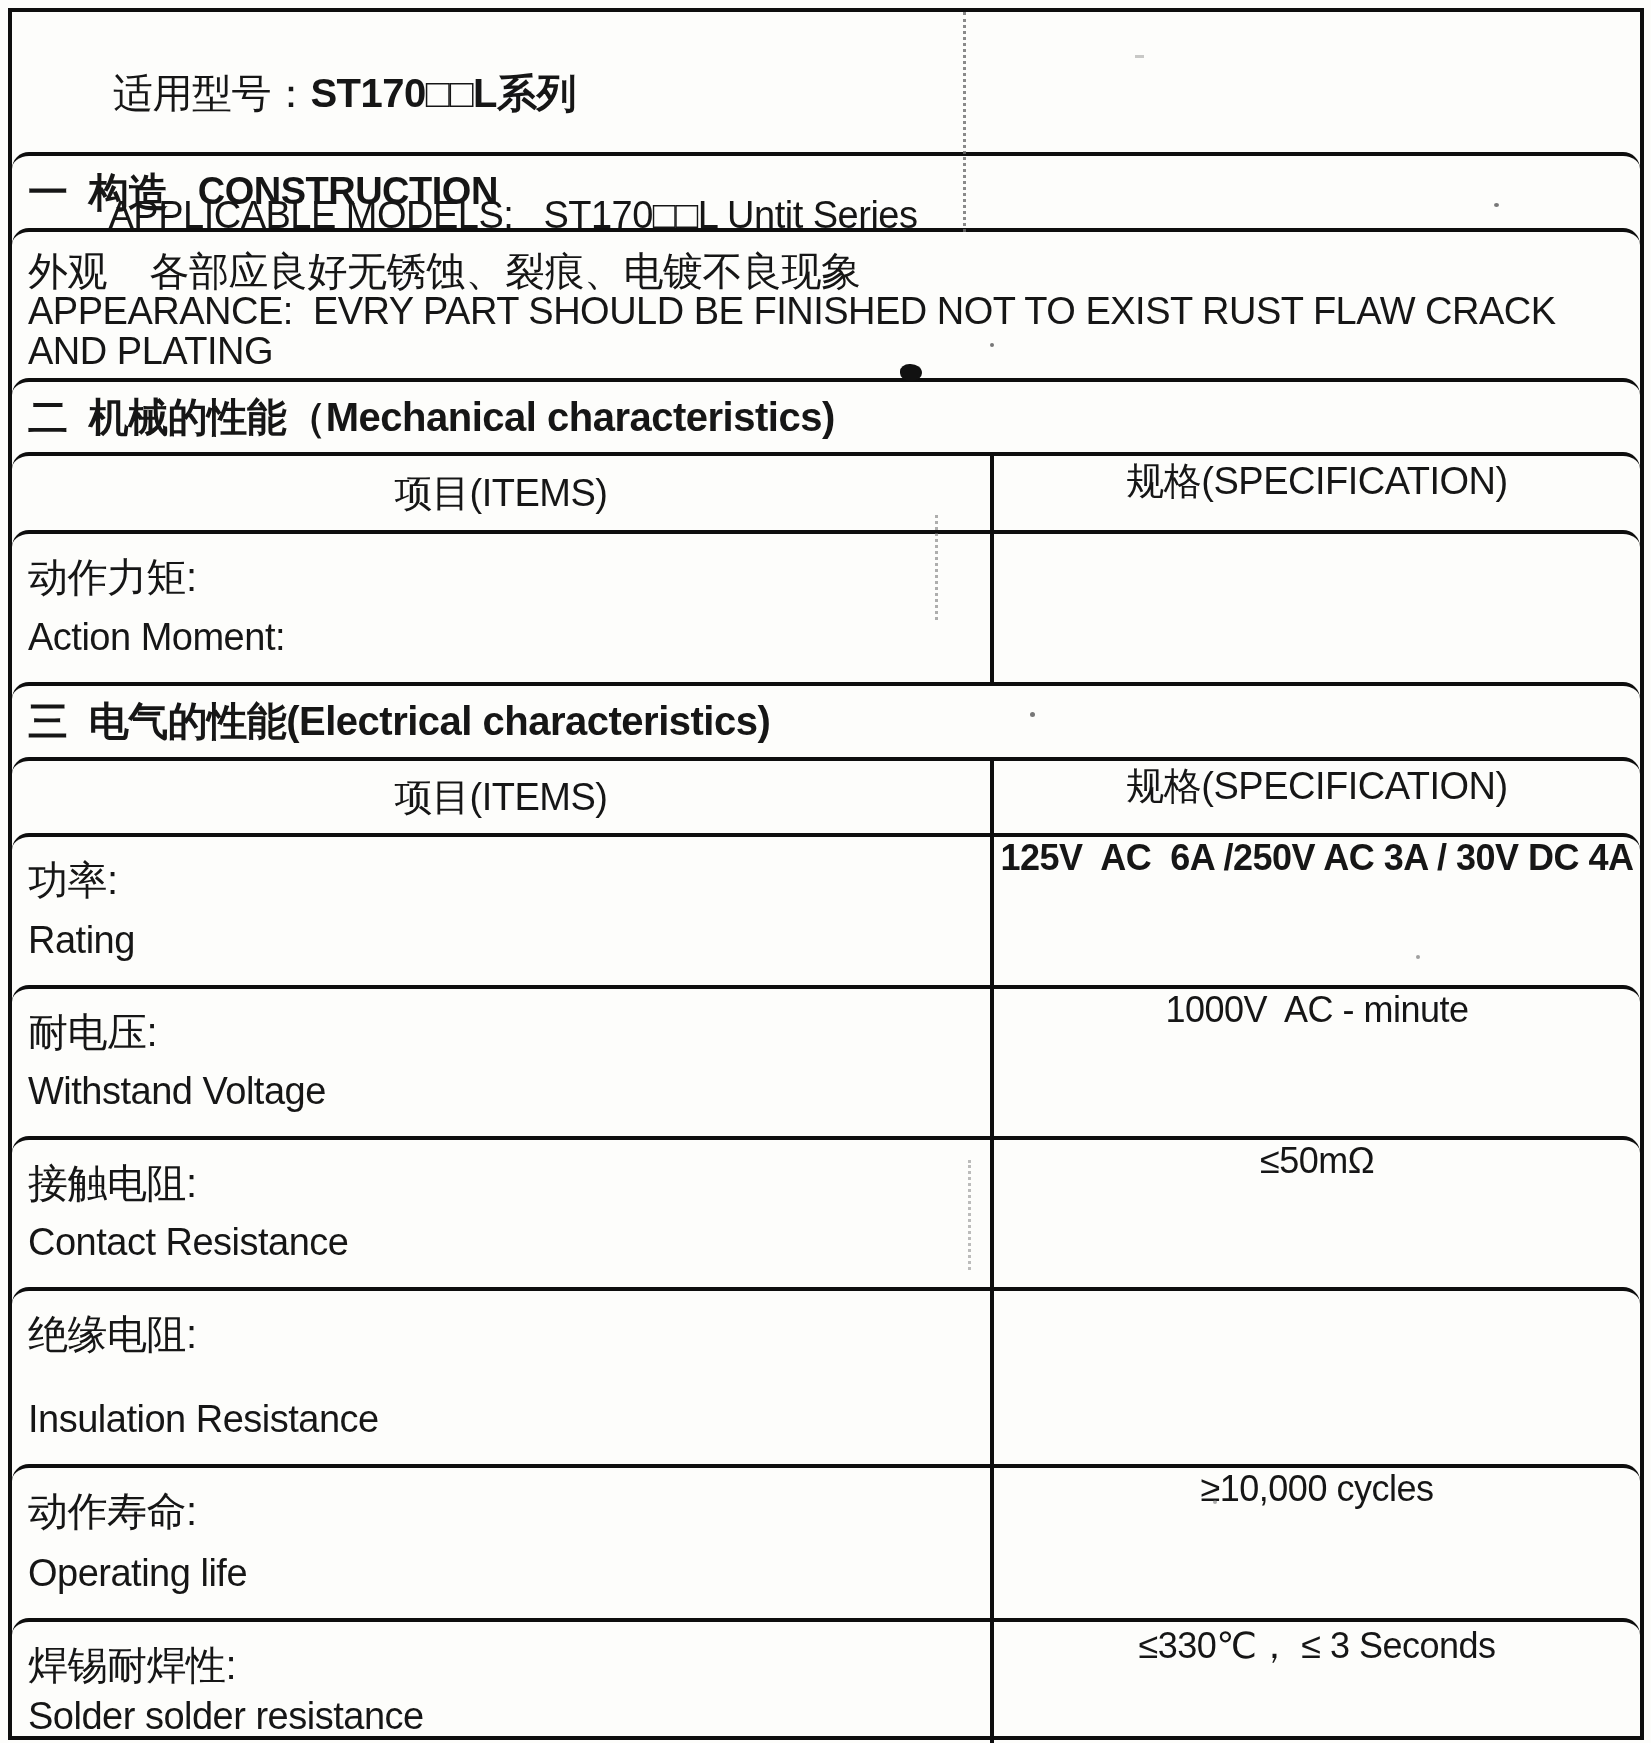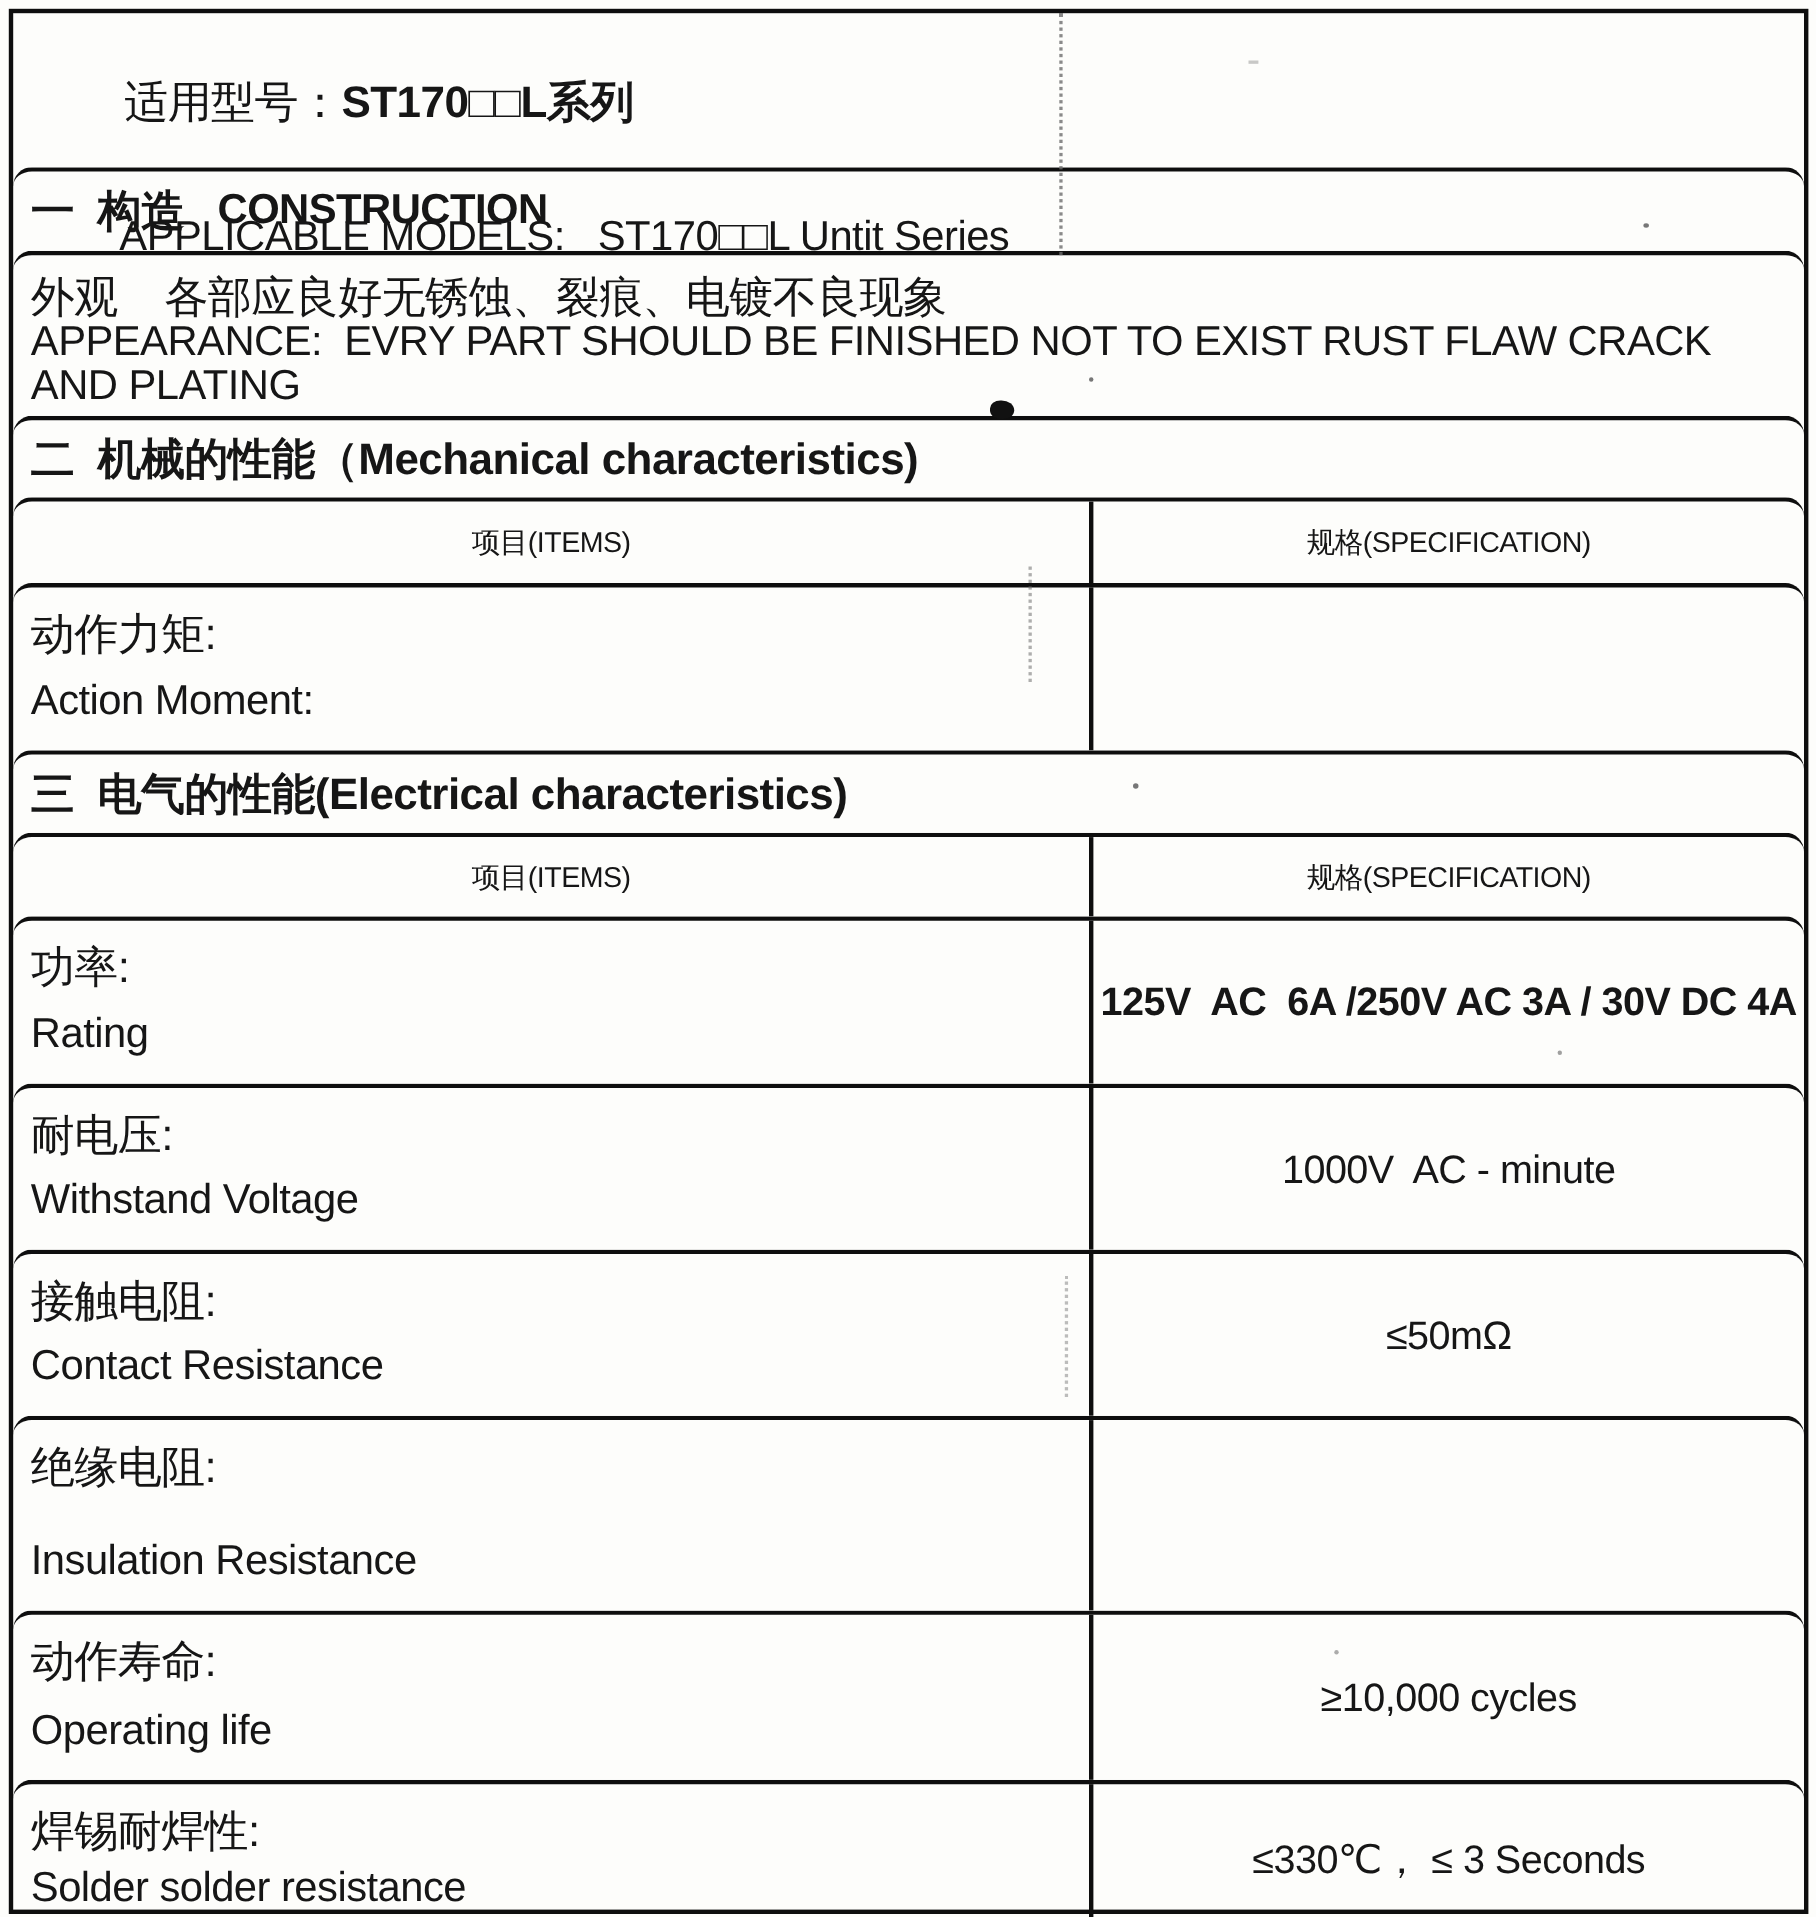--- a/index.html
+++ b/index.html
@@ -30,27 +30,27 @@
   .sec{align-items:center;padding-left:16px;}
   .cols{flex-direction:row;padding:0;}
   .cell{box-sizing:border-box;}
   .cell.item{
     width:982px;border-right:4px solid var(--line);
     display:flex;flex-direction:column;justify-content:space-between;
     padding:22px 16px 24px;
   }
   .cell.item.center{justify-content:center;align-items:center;padding:0;}
   .cell.spec{
-    flex:1;display:flex;align-items:center;justify-content:center;
+    flex:1;display:flex;align-items:flex-start;justify-content:center;
     font-size:36px;white-space:pre-wrap;text-align:center;
   }
   .zh{font-size:40px;line-height:1.05;white-space:pre-wrap;}
   .en{font-size:38px;line-height:1.05;white-space:pre-wrap;}
   .b{font-weight:700;}
-  .hdr{font-size:26px;white-space:pre-wrap;}
+  .hdr{font-size:38px;white-space:pre-wrap;}
   .inline-gap{margin-left:30px;}
   .heading{font-size:40px;font-weight:700;white-space:pre-wrap;text-align:right;}
   
   .dotted-v{position:absolute;width:0;border-left:3px dotted #6e6e6e;}
   .speck{position:absolute;background:#777;border-radius:50%;}
   .blob{position:absolute;background:#111;border-radius:45% 55% 50% 50%;}
 </style>
 </head>
 <body>
 

